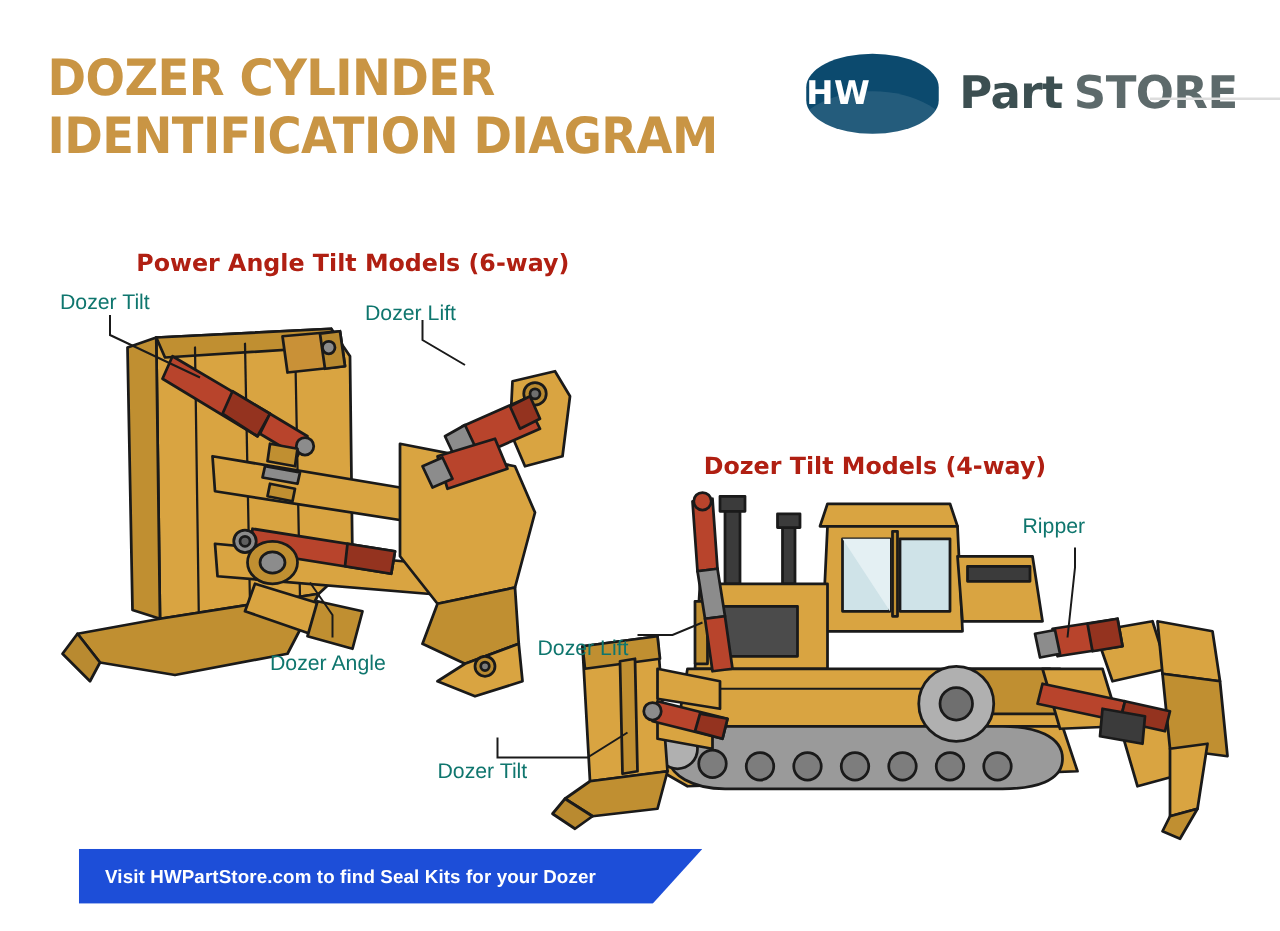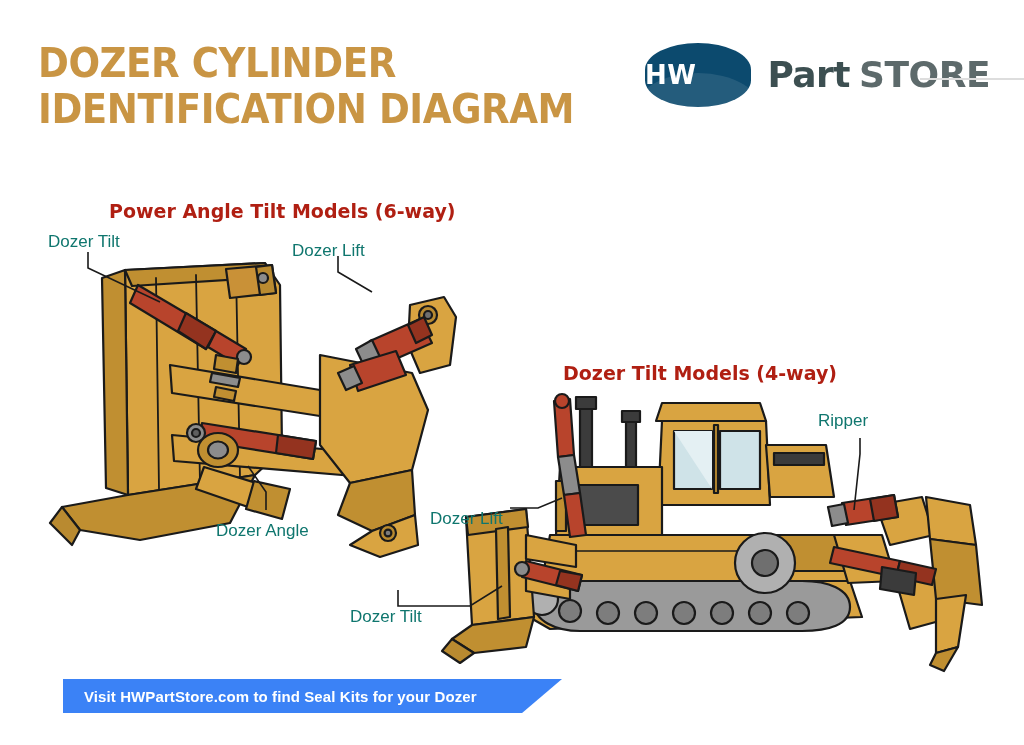--- a/index.html
+++ b/index.html
@@ -118,23 +118,23 @@
     color: #0f766e;
     font-size: 17px;
     white-space: nowrap;
   }
 
   
   .footer {
     position: absolute;
     left: 63px;
     top: 679px;
-    height: 34px;
+    height: 44px;
     width: 499px;
-    background: #3b82f6;
+    background: #1d4ed8;
     clip-path: polygon(0 0, 100% 0, 92% 100%, 0 100%);
     display: flex;
     align-items: center;
   }
   .footer-text {
     color: #ffffff;
     font-size: 15px;
     font-weight: bold;
     padding-left: 21px;
     letter-spacing: 0.1px;

